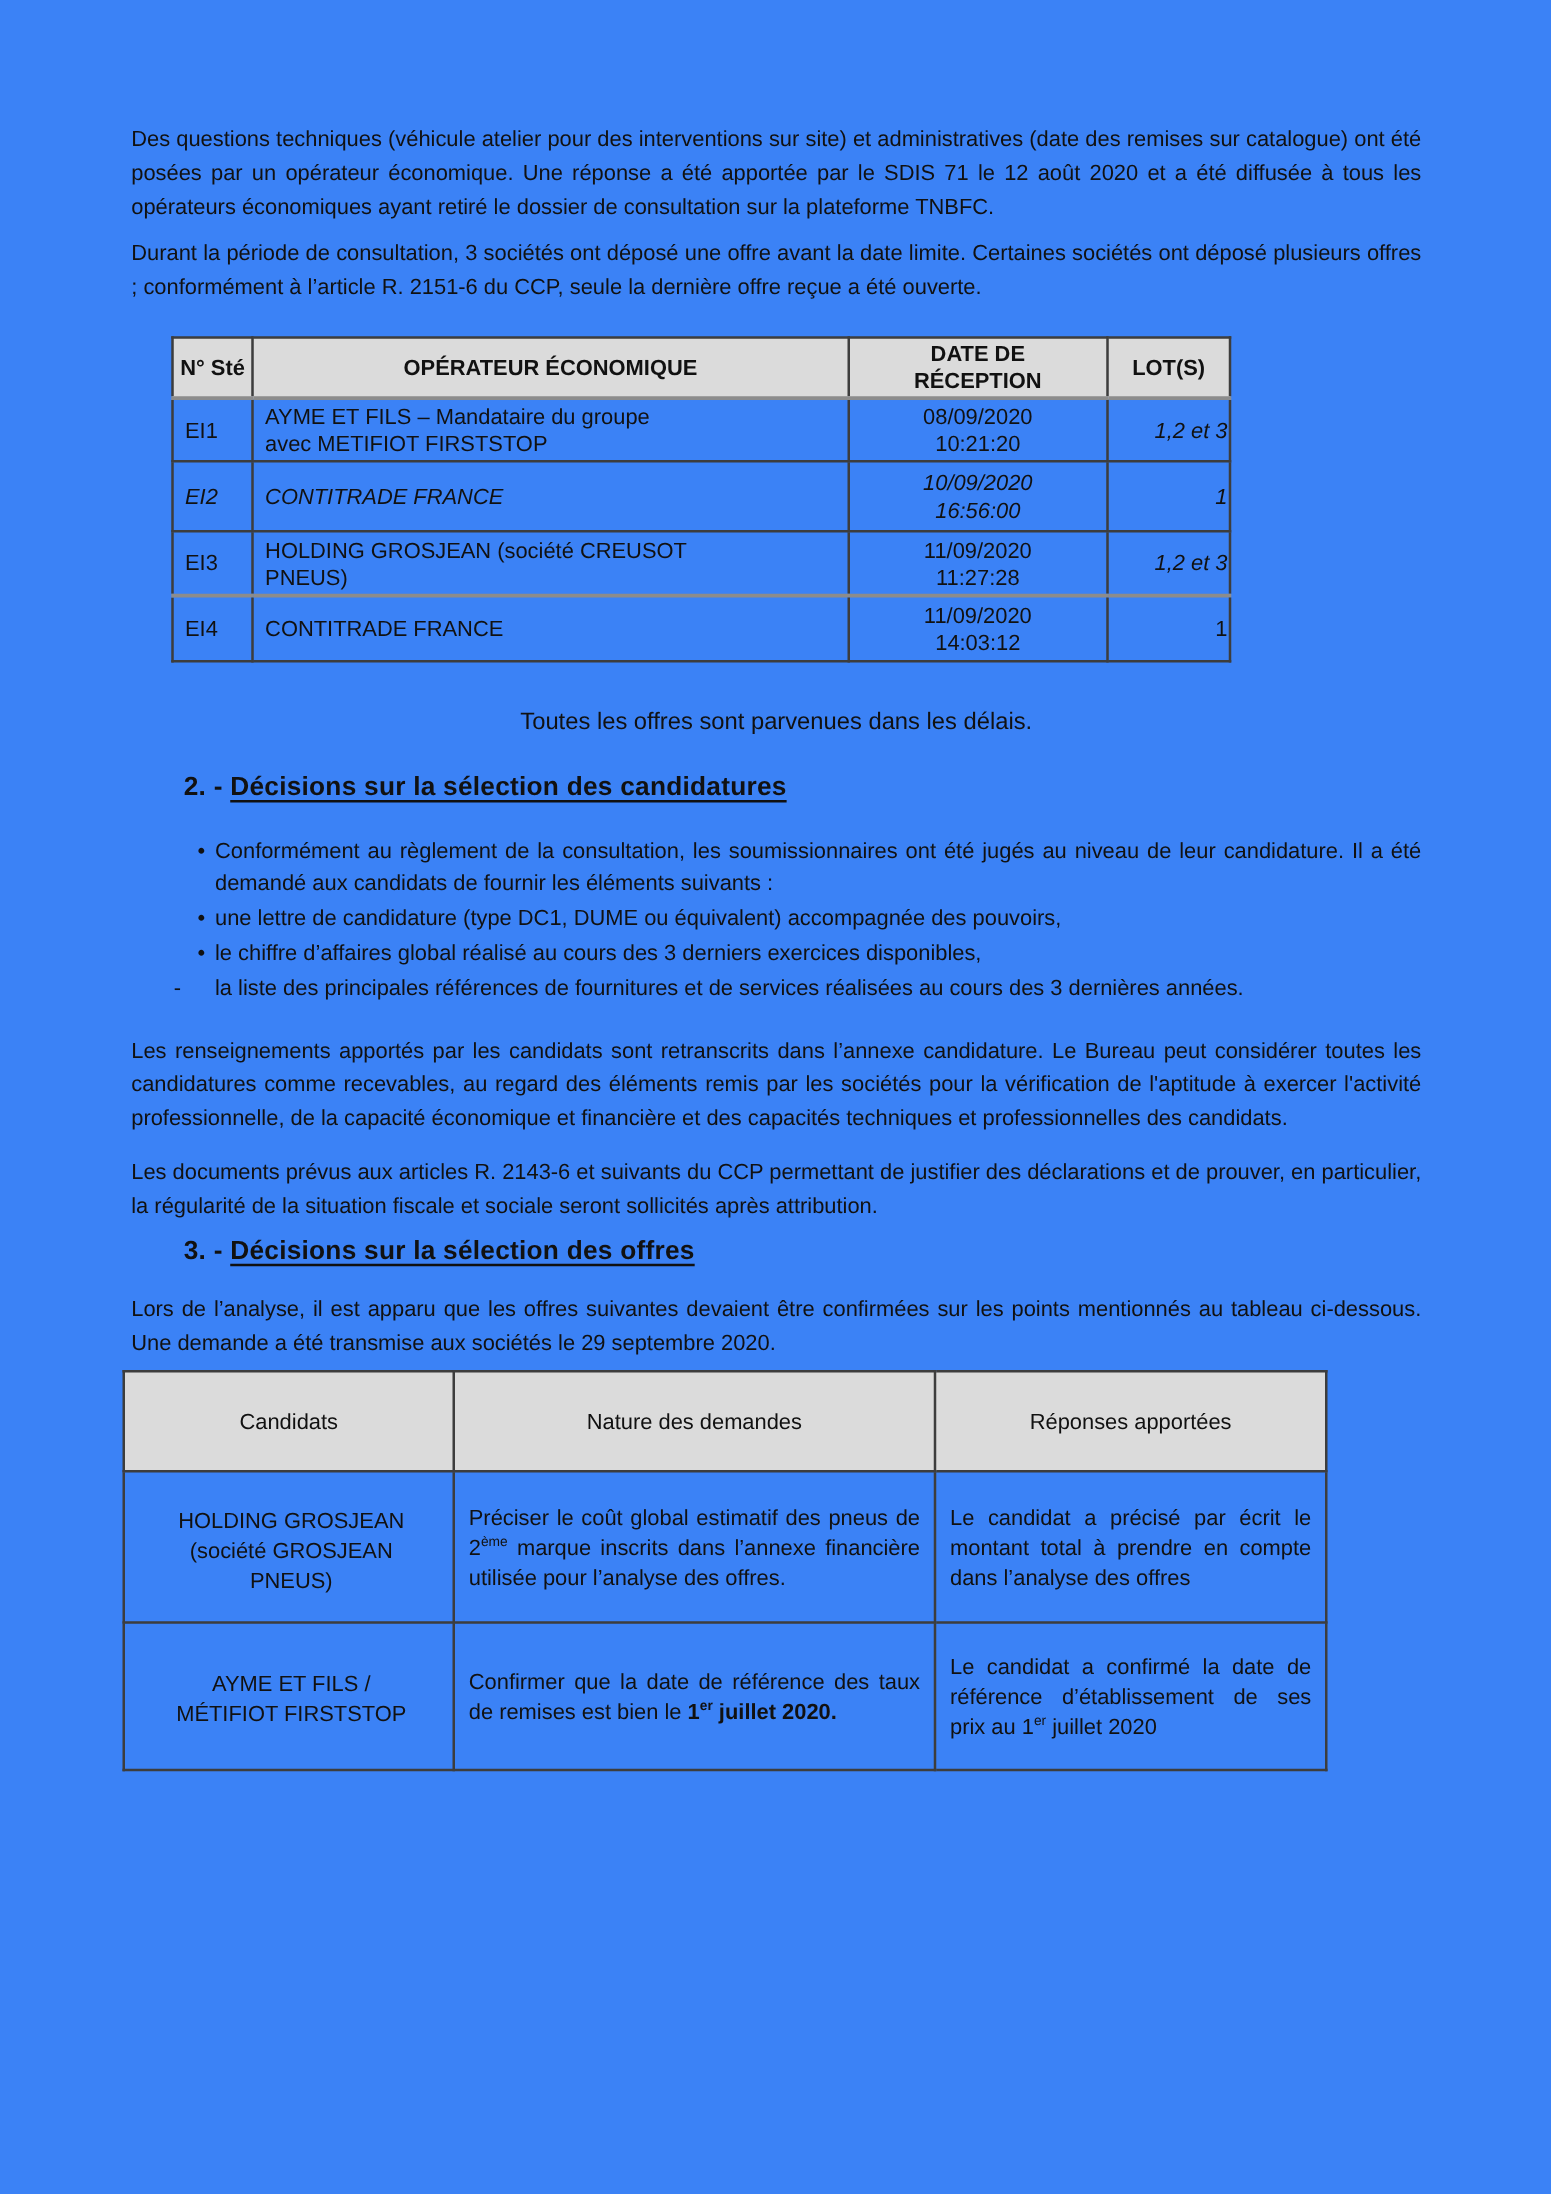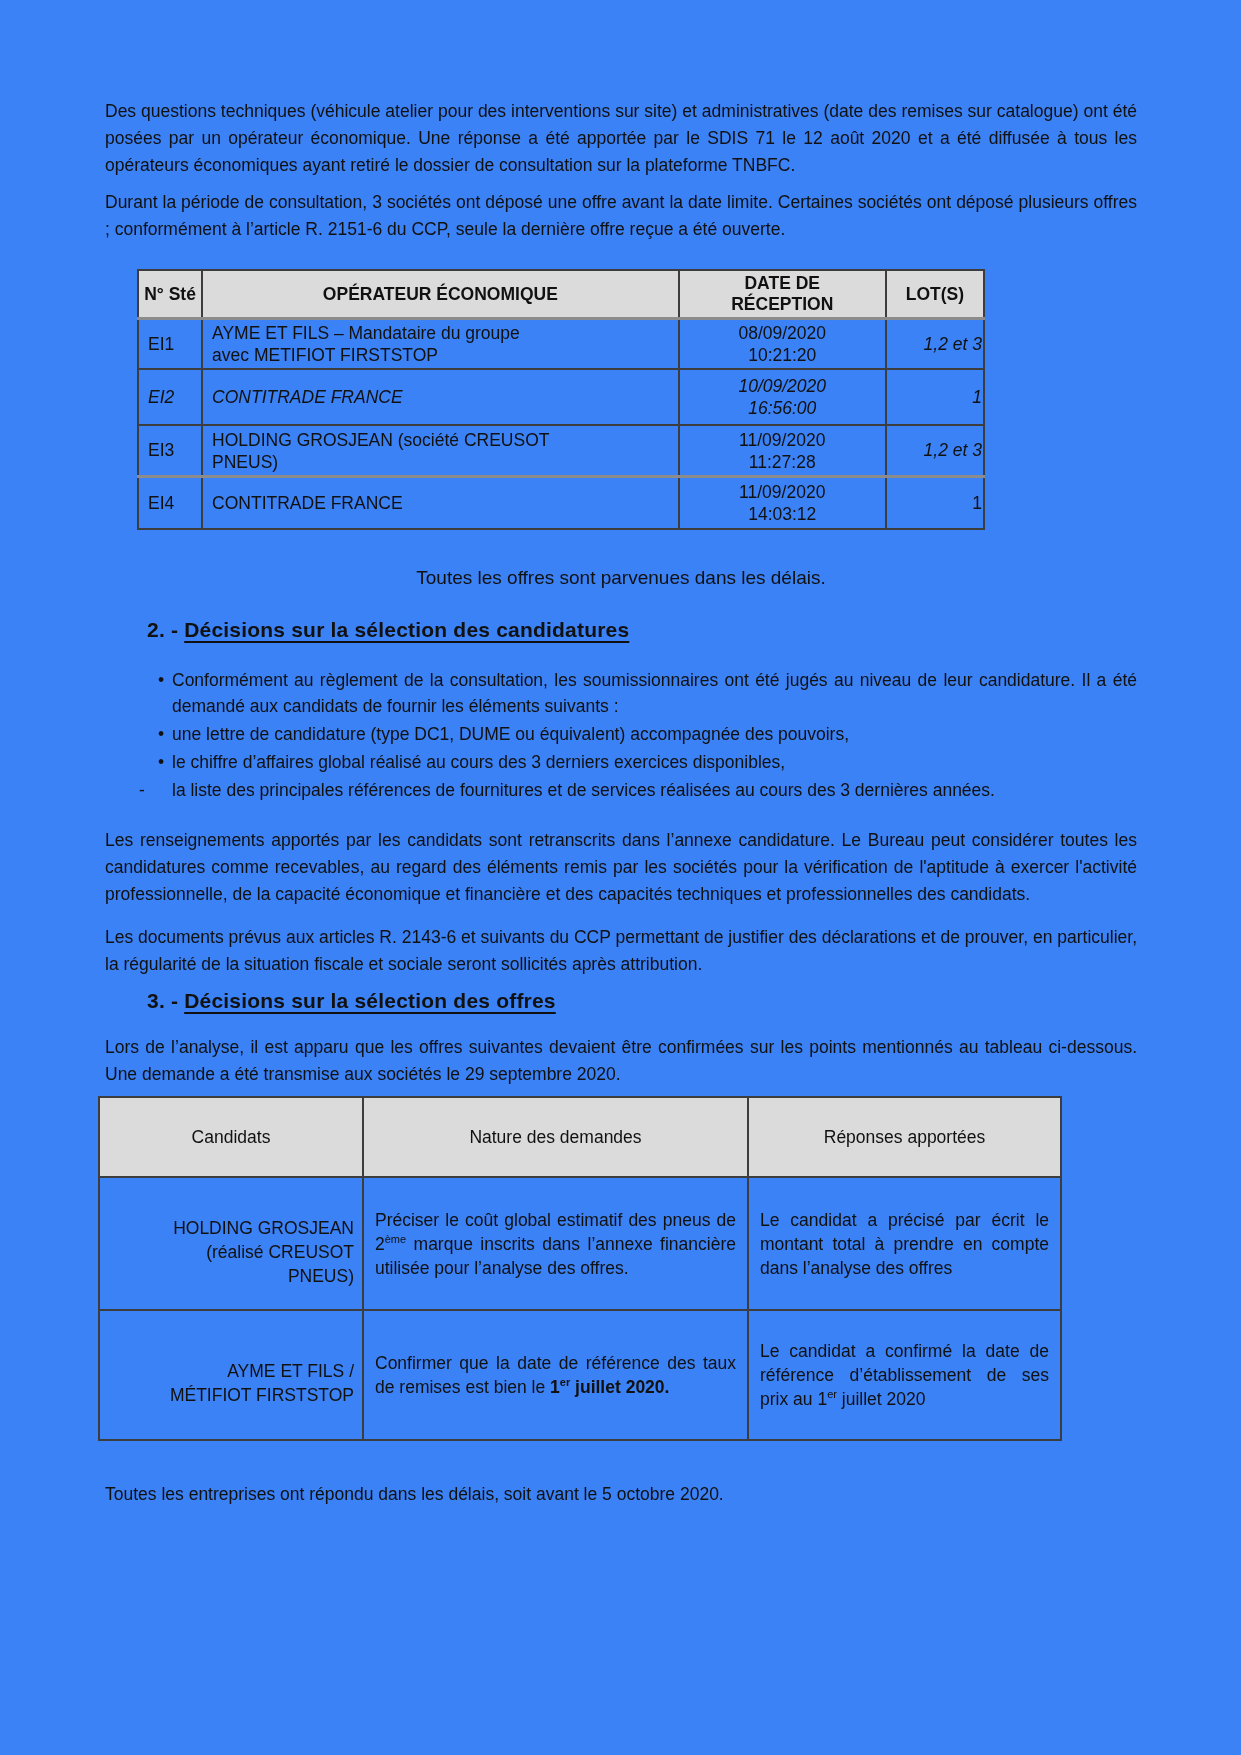--- a/index.html
+++ b/index.html
@@ -63,21 +63,21 @@
   .t1 .r3 td { height:48px; }
 
   
   .t2 { margin:0 0 40px -7px; width:962px; table-layout:fixed; }
   .t2 th, .t2 td { border:2px solid #3d3d3d; font-size:17.5px; vertical-align:middle; }
   .t2 th {
     background:#dbdbdb; font-weight:normal; text-align:center;
     height:76px; line-height:22px;
   }
   .t2 td { line-height:24px; }
-  .t2 td.cand { padding:22px 8px 6px 12px; text-align:right; }
+  .t2 td.cand { padding:10px 8px 6px 12px; text-align:center; }
   .t2 td.jcell { padding:6px 11px; text-align:justify; }
   .t2 .row1 td { height:103px; }
   .t2 .row2 td { height:100px; }
 
   sup.sp { font-size:11px; vertical-align:super; line-height:0; }
   b { font-weight:bold; }
 </style>
 </head>
 <body>
 
@@ -191,33 +191,32 @@
       </colgroup>
       <tbody>
           <tr>
         <th>Candidats</th>
         <th>Nature des demandes</th>
         <th>Réponses apportées</th>
       </tr>
       <tr class="row1">
         <td class="cand">
           <div>HOLDING GROSJEAN</div>
-          <div>(réalisé CREUSOT</div>
+          <div>(société GROSJEAN</div>
           <div>PNEUS)</div>
         </td>
         <td class="jcell"><span>Préciser le coût global estimatif des pneus de 2</span><sup class="sp">ème</sup><span> marque inscrits dans l’annexe financière utilisée pour l’analyse des offres.</span></td>
         <td class="jcell">Le candidat a précisé par écrit le montant total à prendre en compte dans l’analyse des offres</td>
       </tr>
       <tr class="row2">
         <td class="cand">
           <div>AYME ET FILS /</div>
           <div>MÉTIFIOT FIRSTSTOP</div>
         </td>
         <td class="jcell"><span>Confirmer que la date de référence des taux de remises est bien le </span><b><span>1</span><sup class="sp">er</sup><span> juillet 2020.</span></b></td>
         <td class="jcell"><span>Le candidat a confirmé la date de référence d’établissement de ses prix au 1</span><sup class="sp">er</sup><span> juillet 2020</span></td>
       </tr>
     </tbody>
       </table>
 
-    <p class="para">Toutes les entreprises ont répondu dans les délais, soit avant le 5 octobre 2020.</p>
 
   </div>
 </div>
 
 </body></html>

